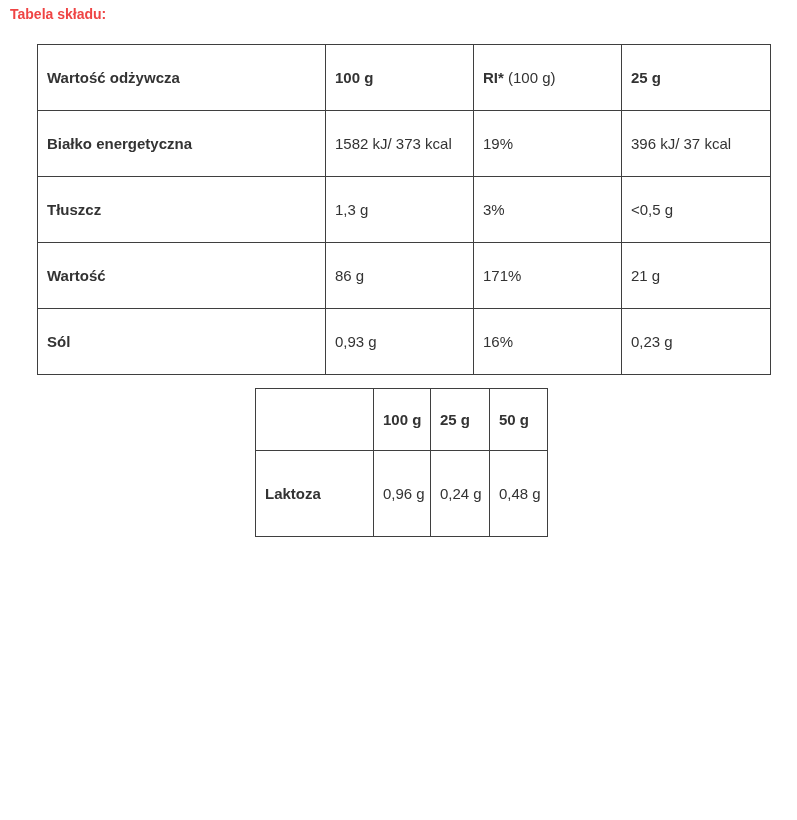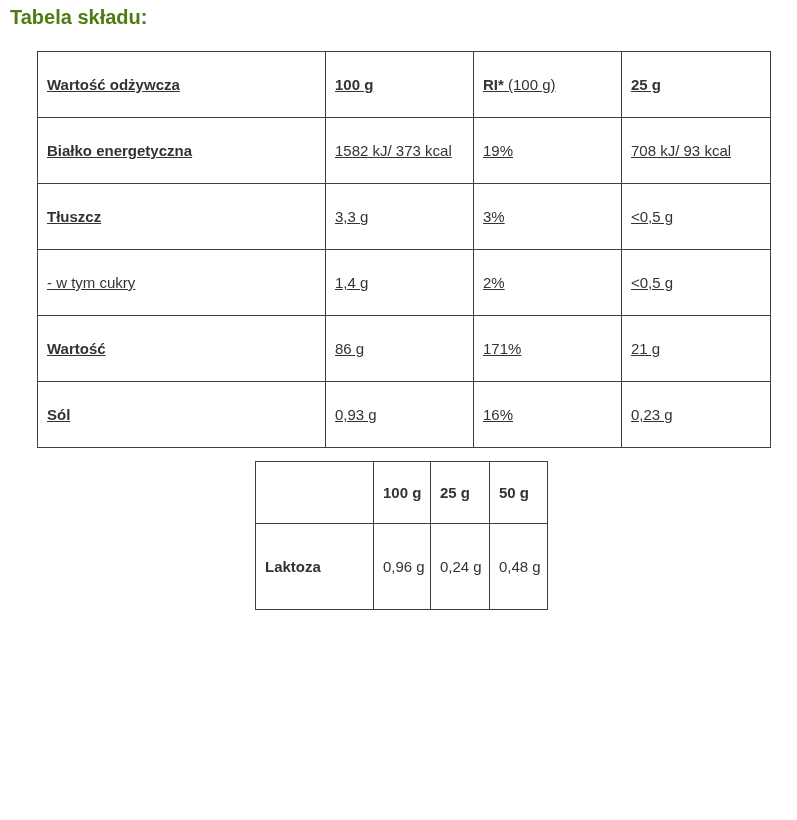--- a/index.html
+++ b/index.html
@@ -7,23 +7,23 @@
     margin: 0;
     padding: 0;
     background: #ffffff;
     width: 797px;
     height: 820px;
     font-family: "Liberation Sans", sans-serif;
     color: #333333;
   }
   .page-title {
     margin: 6px 0 0 10px;
-    font-size: 20px;
+    font-size: 14px;
     font-weight: bold;
-    color: #4d7c0f;
+    color: #ef4444;
   }
   table {
     border-collapse: collapse;
     table-layout: fixed;
   }
   td, th {
     border: 1px solid #3f3f3f;
     text-align: left;
     vertical-align: middle;
     font-size: 15px;
@@ -31,21 +31,20 @@
     color: #333333;
     padding: 0 5px 0 9px;
     overflow: hidden;
   }
   .b { font-weight: bold; }
 
   
   .main-table {
     margin: 22px 0 8px 37px;
     width: 733px;
-    text-decoration: underline;
   }
   .main-table tr { height: 66px; }
   .main-table tr.footnote-row { height: 56px; }
   .main-table col.c1 { width: 288px; }
   .main-table col.c2 { width: 148px; }
   .main-table col.c3 { width: 148px; }
   .main-table col.c4 { width: 149px; }
 
   
   .lactose-table {
@@ -76,32 +75,26 @@
       <tr>
     <th class="b">Wartość odżywcza</th>
     <th class="b">100 g</th>
     <th><span class="b">RI*</span><span> (100 g)</span></th>
     <th class="b">25 g</th>
   </tr>
   <tr>
     <td class="b">Białko energetyczna</td>
     <td>1582 kJ/ 373 kcal</td>
     <td>19%</td>
-    <td>708 kJ/ 93 kcal</td>
+    <td>396 kJ/ 37 kcal</td>
   </tr>
   <tr>
     <td class="b">Tłuszcz</td>
-    <td>3,3 g</td>
+    <td>1,3 g</td>
     <td>3%</td>
-    <td>&lt;0,5 g</td>
-  </tr>
-  <tr>
-    <td>- w tym cukry</td>
-    <td>1,4 g</td>
-    <td>2%</td>
     <td>&lt;0,5 g</td>
   </tr>
   <tr>
     <td class="b">Wartość</td>
     <td>86 g</td>
     <td>171%</td>
     <td>21 g</td>
   </tr>
   <tr>
     <td class="b">Sól</td>

